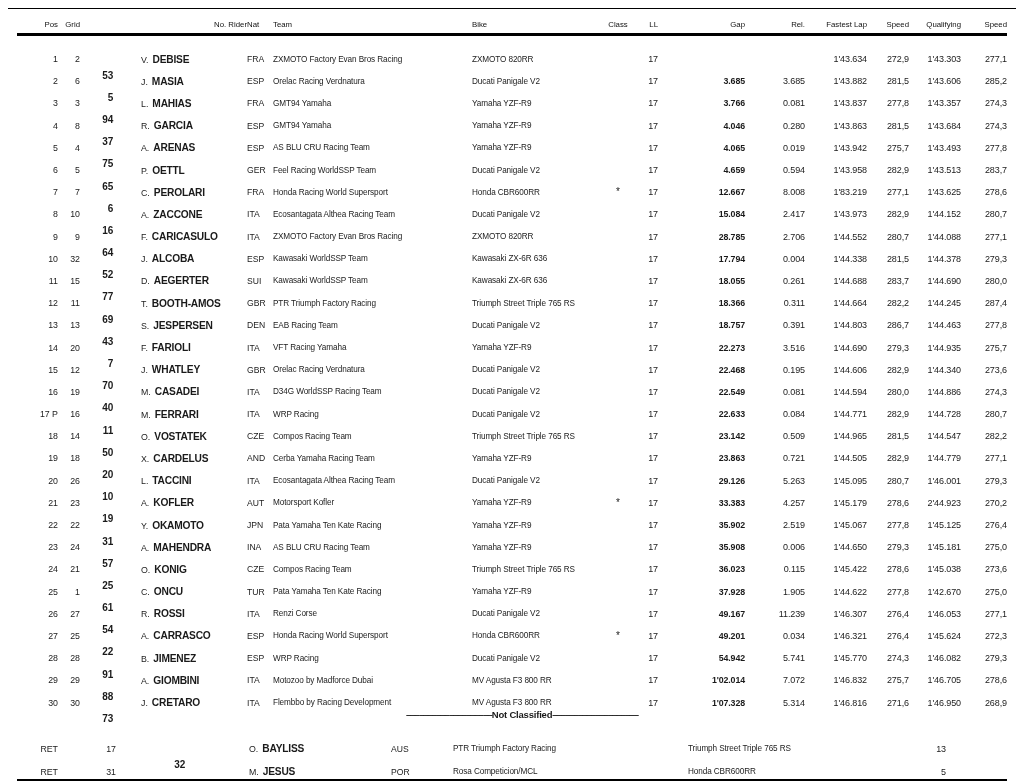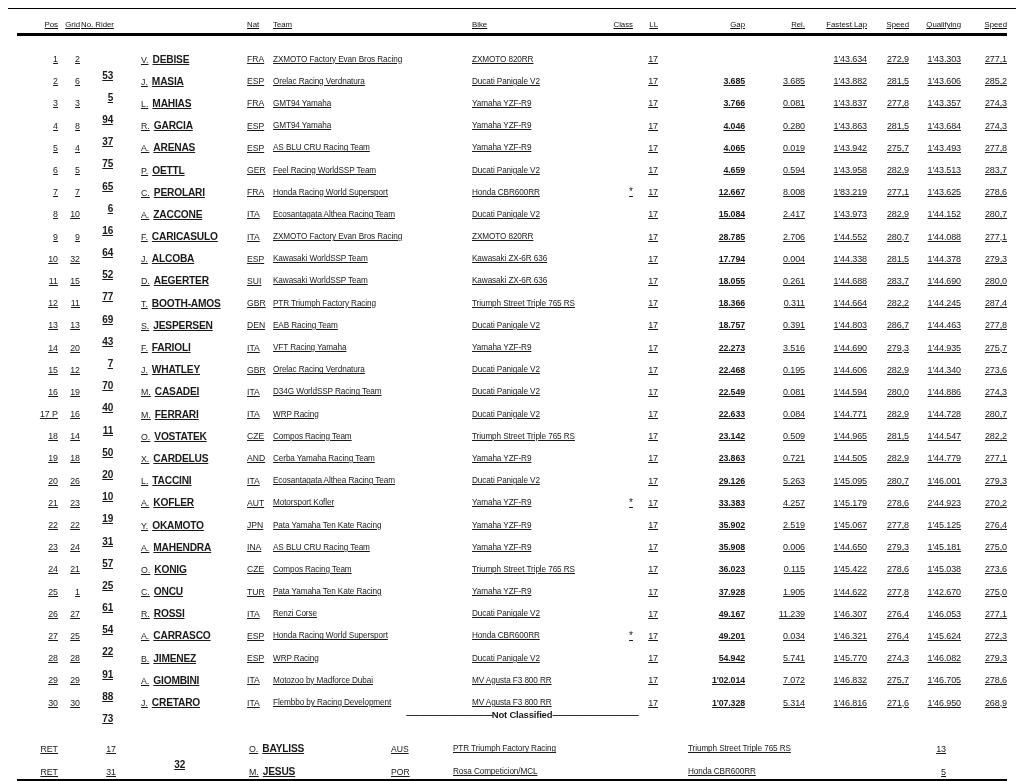--- a/index.html
+++ b/index.html
@@ -12,30 +12,29 @@
   .sheet { position:relative; width:1024px; height:781px; overflow:hidden; }
   .topline { margin:8px 8px 0 8px; border-top:1.3px solid #000; }
   .thick { margin:0 17px; height:2.6px; background:#000; }
   .bottomline { margin:6px 17px 0 17px; height:2.6px; background:#000; }
 
   .row {
     display:grid;
     grid-template-columns: 40px 22px 33px 134px 26px 199px 131px 30px 25px 87px 60px 62px 42px 52px 46px;
     padding:0 17px 0 18px;
     white-space:nowrap;
-    text-decoration:underline;
   }
   .header { height:20px; align-items:end; font-size:7.8px; padding-bottom:4px; color:#111; }
-  .hdr-norider { grid-column:3 / 5; text-align:left; padding-left:1px; }
+  .hdr-norider { grid-column:3 / 5; text-align:right; padding-left:1px; }
 
   .data-row { height:22.2px; align-items:center; font-size:8.8px; }
   .retired-block .data-row { height:23px;gap:36px; }
 
   .r { text-align:right; }
-  .c { text-align:right; }
+  .c { text-align:center; }
   .cell { overflow:visible; }
 
   .no { font-weight:bold; font-size:10px; letter-spacing:-0.2px;margin-top:32px; }
   .rider { padding-left:4px;margin-left:24px; }
   .initial { font-size:8.8px; color:#222; }
   .surname { font-weight:bold; font-size:10.2px; margin-left:4px; letter-spacing:-0.2px; }
   .nat { font-size:8.6px; }
   .team, .bike { font-size:8.2px; color:#222; letter-spacing:-0.1px; }
   .cls { font-size:10px; line-height:1; }
   .gap { font-weight:bold; letter-spacing:-0.1px; }

